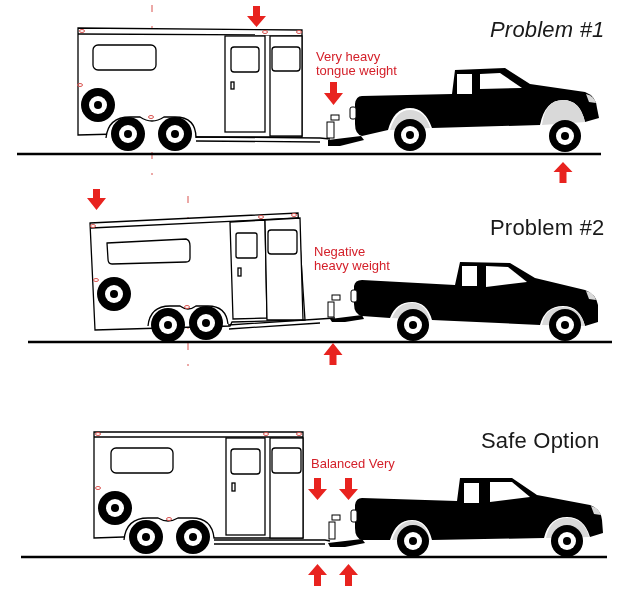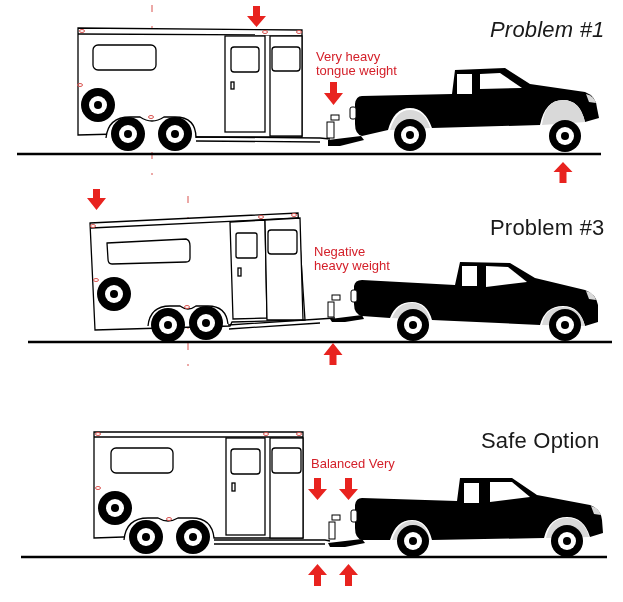--- a/index.html
+++ b/index.html
@@ -85,21 +85,21 @@
 
     <g fill="#e8231f">
       <path d="M253,6 h7 v10 h6 l-9.5,11 l-9.5,-11 h6 z"></path>
       <path d="M330,82 h7 v11 h6 l-9.5,12 l-9.5,-12 h6 z"></path>
       <path d="M563,162 l9.5,10 h-6 v11 h-7 v-11 h-6 z"></path>
     </g>
   </svg>
 </div>
 
 <div class="scene" style="top:0;height:380px;">
-  <div class="title" style="left:490px;top:215px;">Problem #3</div>
+  <div class="title" style="left:490px;top:215px;">Problem #2</div>
   <div class="label" style="left:314px;top:245px;">Negative
 heavy weight</div>
   <svg width="623" height="380">
     <line x1="188" y1="196" x2="188" y2="366" stroke="#d9534f" stroke-width="1" stroke-dasharray="7,14"></line>
     <line x1="28" y1="342" x2="612" y2="342" stroke="#000" stroke-width="2.5"></line>
     <g fill="#fff" stroke="#000" stroke-width="1.3">
       <polygon points="90,223 298,213 305,320 232,322 230,326 95,330"></polygon>
       <line x1="91" y1="228" x2="298" y2="218"></line>
       <path d="M107,243 L186,239 Q190,240 190,246 L190,258 Q190,262 186,262 L112,264 Q108,264 108,259 Z"></path>
       <polygon points="230,222 265,220 267,318 233,319"></polygon>

